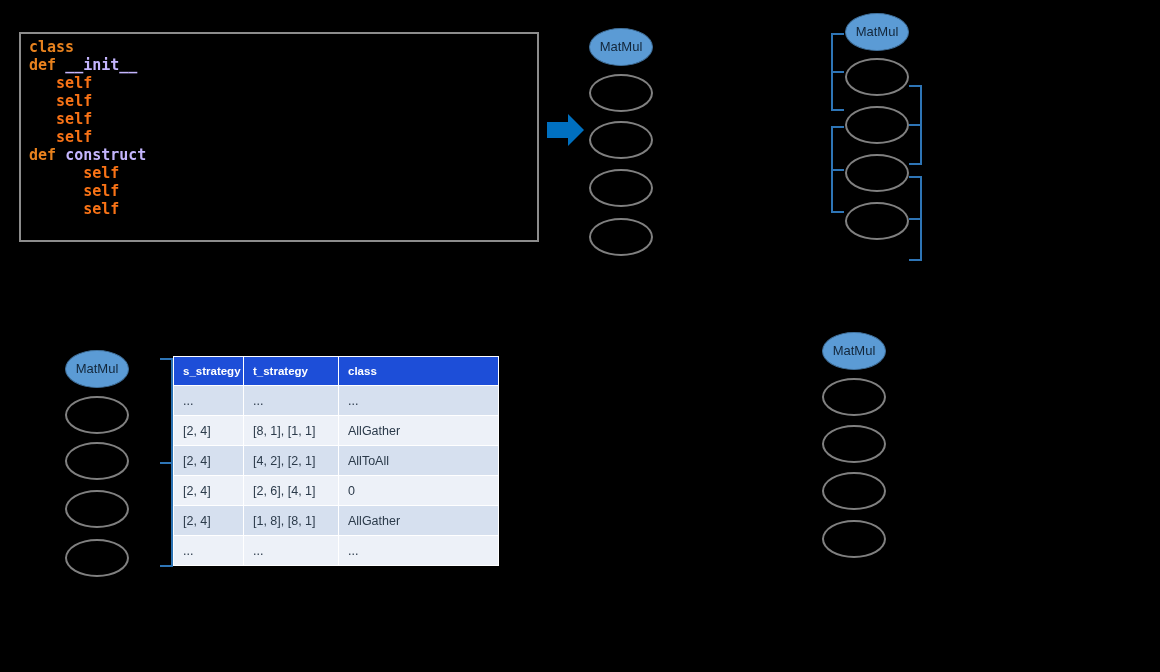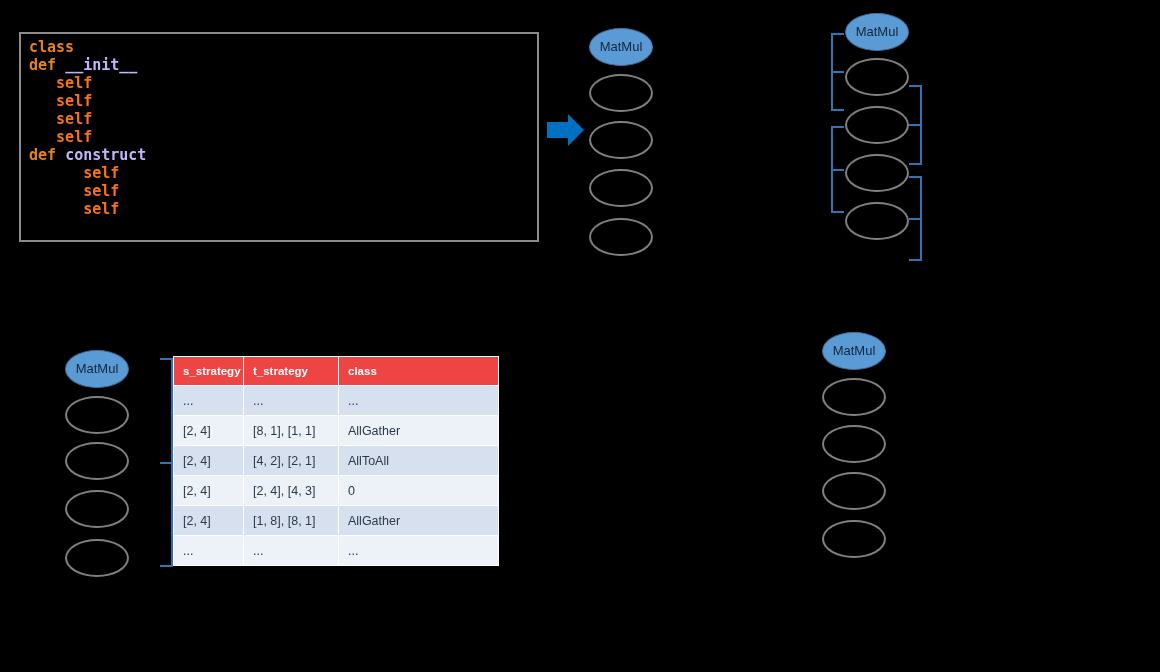--- a/index.html
+++ b/index.html
@@ -126,21 +126,21 @@
   .strategy-table th,
   .strategy-table td {
     text-align: left;
     padding: 6px 9px;
     border: 1px solid #FFFFFF;
     color: #2B3A4A;
     white-space: nowrap;
     overflow: hidden;
   }
   .strategy-table th {
-    background: #ef4444;
+    background: #1d4ed8;
     color: #FFFFFF;
     font-weight: bold;
     font-size: 11.5px;
     height: 16px;
   }
   .strategy-table td { height: 17px; }
   .strategy-table tbody tr:nth-child(odd)  td { background: #D6E0EF; }
   .strategy-table tbody tr:nth-child(even) td { background: #EDF1F8; }
   .col-s { width: 70px; }
   .col-t { width: 95px; }
@@ -241,21 +241,21 @@
           <td>[8, 1], [1, 1]</td>
           <td>AllGather</td>
         </tr>
         <tr>
           <td>[2, 4]</td>
           <td>[4, 2], [2, 1]</td>
           <td>AllToAll</td>
         </tr>
         <tr>
           <td>[2, 4]</td>
-          <td>[2, 4], [4, 3]</td>
+          <td>[2, 6], [4, 1]</td>
           <td>0</td>
         </tr>
         <tr>
           <td>[2, 4]</td>
           <td>[1, 8], [8, 1]</td>
           <td>AllGather</td>
         </tr>
         <tr>
           <td>...</td>
           <td>...</td>

